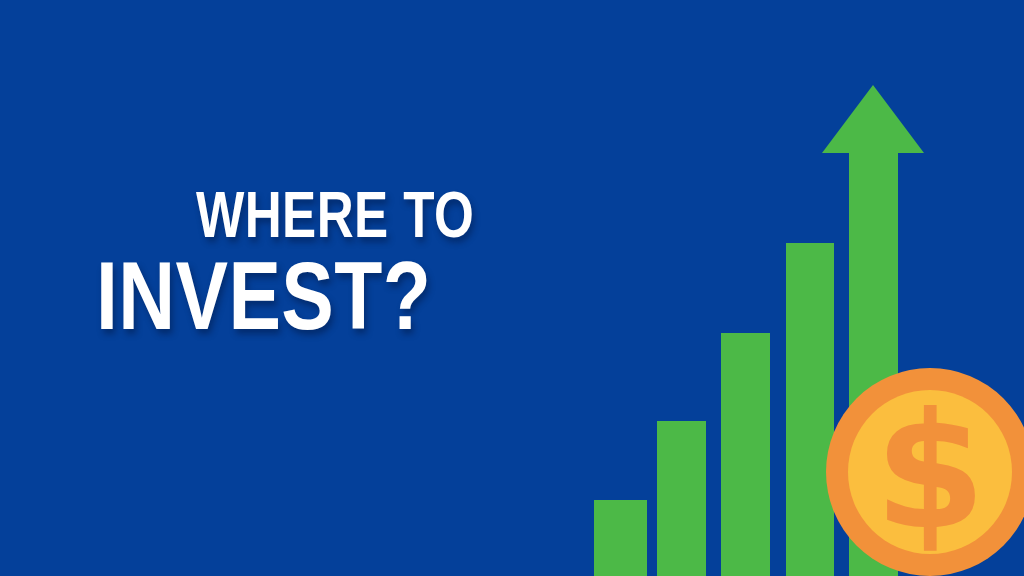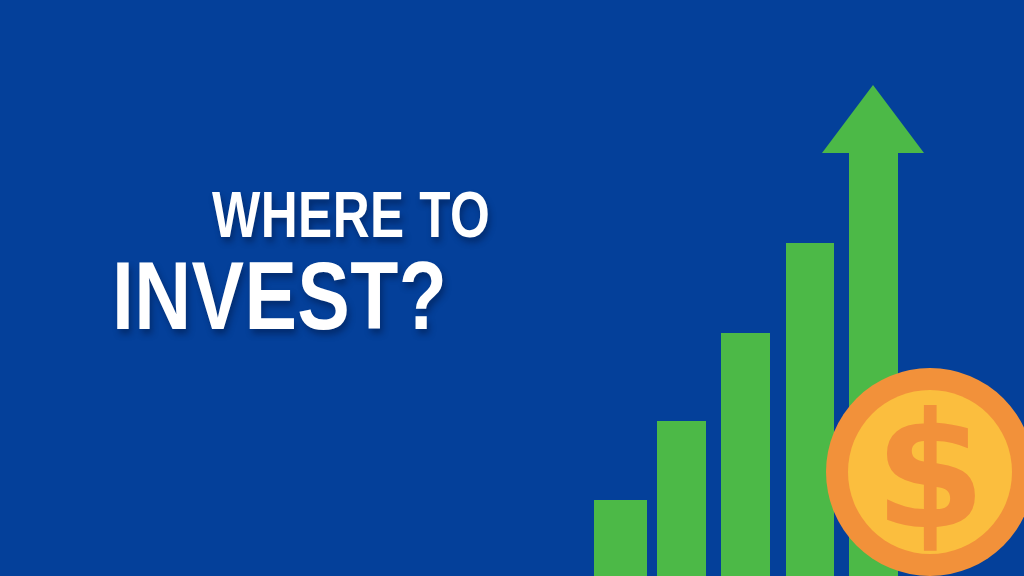--- a/index.html
+++ b/index.html
@@ -13,21 +13,21 @@
     height: 576px;
     overflow: hidden;
     background: #04409A;
     font-family: "Liberation Sans", sans-serif;
     user-select: none;
   }
 
   
   #headline {
     position: absolute;
-    left: 16px;
+    left: 0;
     top: 0;
     width: 620px;
     height: 576px;
     pointer-events: none;
   }
   .title-line {
     position: absolute;
     color: #FFFFFF;
     font-weight: 700;
     font-family: "Liberation Sans Narrow", "Liberation Sans", sans-serif;

